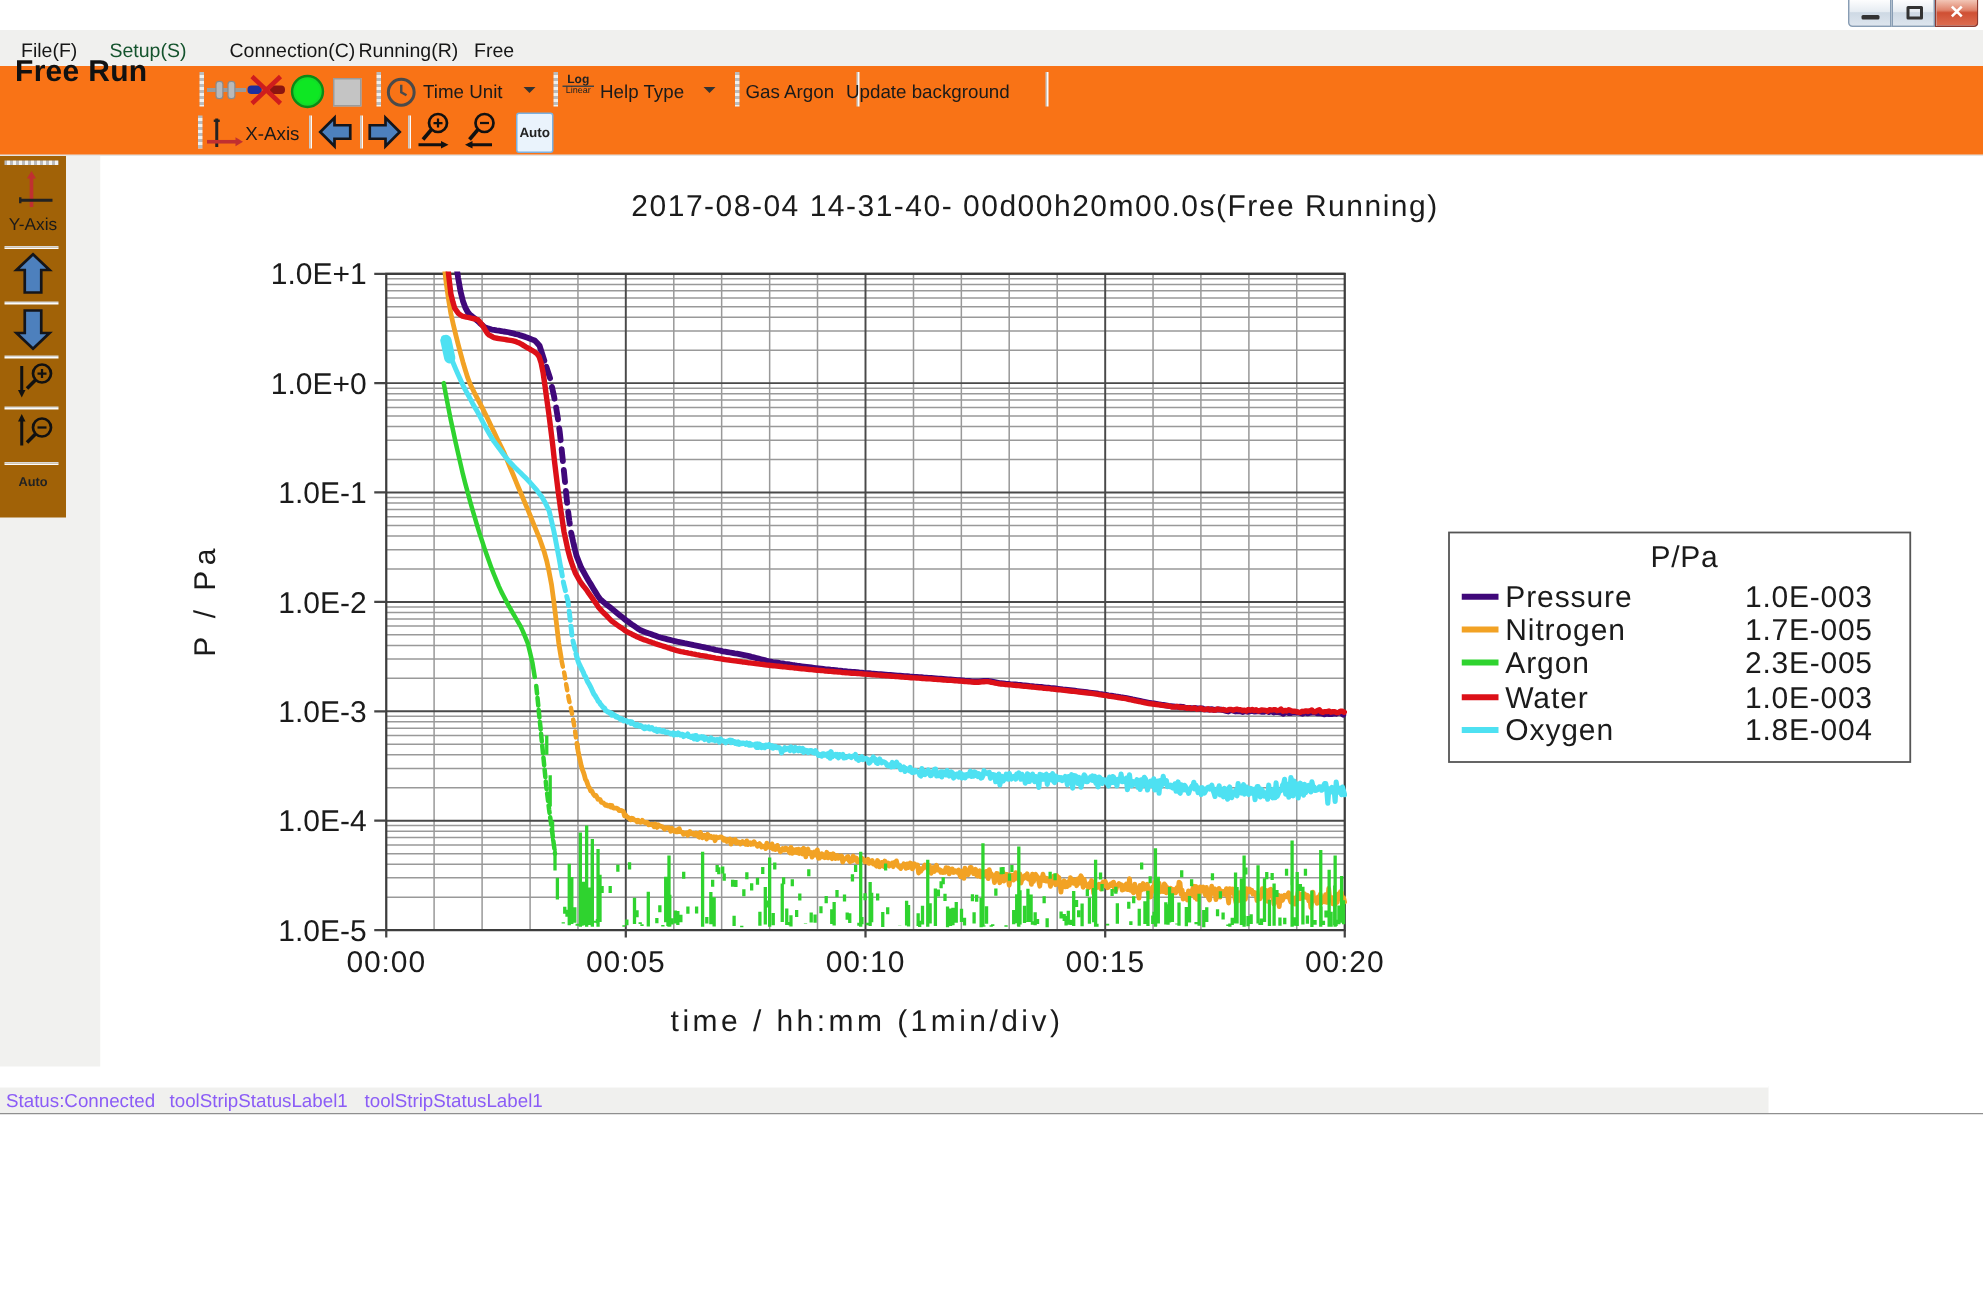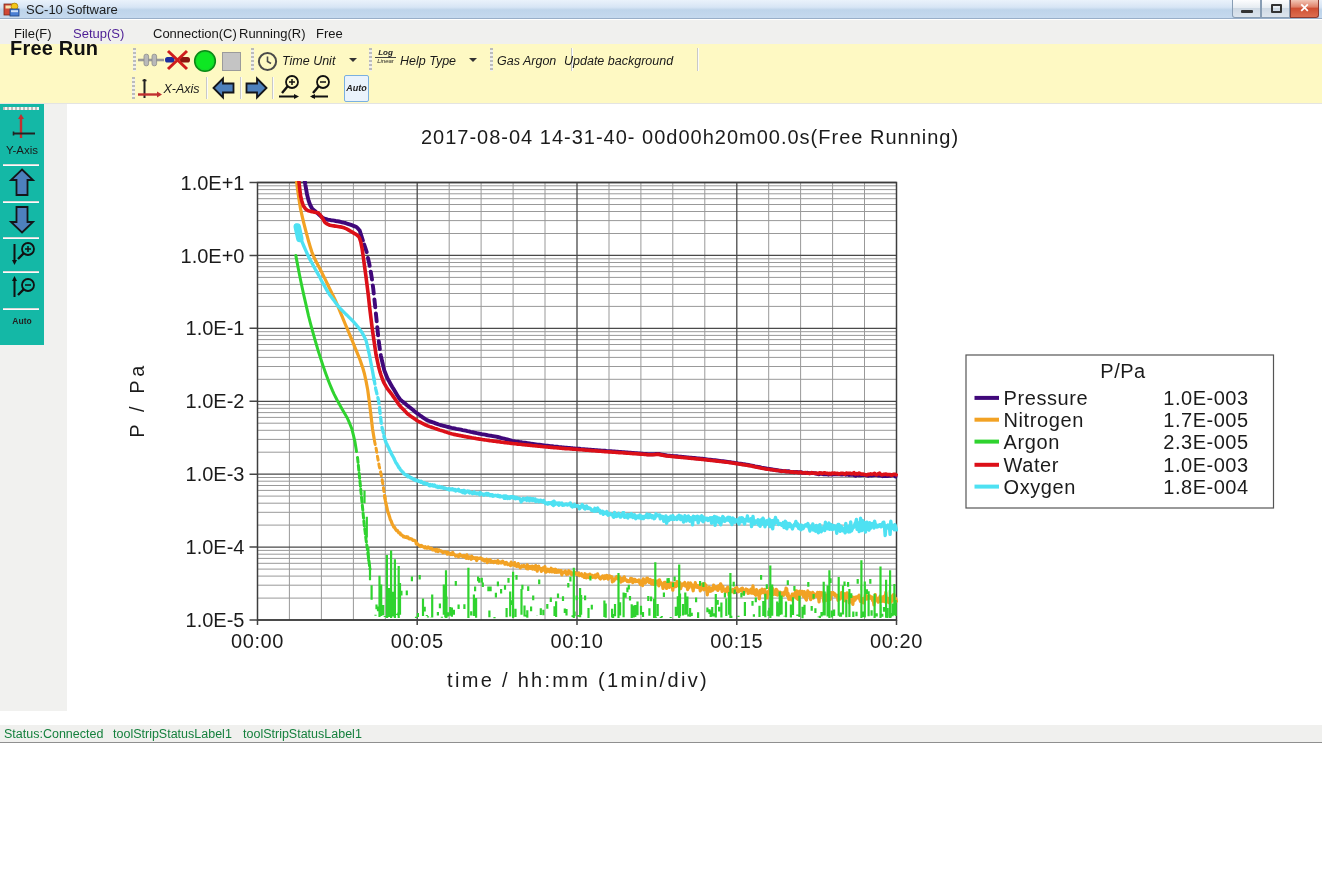--- a/index.html
+++ b/index.html
@@ -19,67 +19,57 @@
 #winbtns .b1 { border-radius:0 0 0 3px; }
 #winbtns .b3 { border-radius:0 0 3px 0; border-color:#8d3a30;
   background:linear-gradient(#f2c6b6 0%, #e0836b 40%, #cf4f33 50%, #dd6d50 100%); }
 .mingl { position:absolute; left:8px; top:10px; width:12px; height:3px; background:#333; border-radius:1px; }
 .maxgl { position:absolute; left:9px; top:4px; width:11px; height:9px; border:2px solid #333; border-radius:1px; }
 .xgl { position:absolute; left:0; top:0; width:100%; height:100%; color:#fff; font-size:12px; font-weight:bold; text-align:center; line-height:17px; }
 
 #menubar { position:absolute; left:0; top:20px; width:1322px; height:24px; background:#f0f0ee; font-size:13px; color:#161616; }
 #menubar span { position:absolute; top:6px; }
 
-#toolzone { position:absolute; left:0; top:44px; width:1322px; height:60px; background:#fef9c3; border-bottom:1px solid #e4e4e2;font-style:italic; }
+#toolzone { position:absolute; left:0; top:44px; width:1322px; height:60px; background:#f97316; border-bottom:1px solid #e4e4e2; }
 #freerun { position:absolute; left:10px; top:37px; font-size:20px; font-weight:bold; color:#111; letter-spacing:0.2px; }
 .tbtext { position:absolute; font-size:12.5px; color:#1a1a1a; }
 .grip { position:absolute; width:3px; background-image:repeating-linear-gradient(#bbb 0 2px, #f0f0ee 2px 4px); }
 .sep { position:absolute; width:1px; background:#c9c9c7; box-shadow:1px 0 0 #fbfbfb; }
 .ddarrow { position:absolute; width:0; height:0; border-left:4px solid transparent; border-right:4px solid transparent; border-top:4px solid #333; }
 
 #leftbar { position:absolute; left:0; top:104px; width:67px; height:607px; background:#f1f1ef; }
-#leftstrip { position:absolute; left:0; top:104px; width:44px; height:241px; background:#14b8a6; }
+#leftstrip { position:absolute; left:0; top:104px; width:44px; height:241px; background:#a16207; }
 .lsep { position:absolute; left:3px; width:36px; height:1px; background:#d9d9d7; box-shadow:0 1px 0 #fcfcfc; }
 
 #client { position:absolute; left:67px; top:104px; width:1255px; height:622px; background:#fff; }
 
-#statusbar { position:absolute; left:0; top:724px; width:1322px; height:18px; background:#f0f0ee; border-top:1px solid #fff; font-size:12.5px; color:#15803d; }
+#statusbar { position:absolute; left:0; top:724px; width:1179px; height:18px; background:#f0f0ee; border-top:1px solid #fff; font-size:12.5px; color:#8b5cf6; }
 #statusbar span { position:absolute; top:2px; }
 #statusline { position:absolute; left:0; top:742px; width:1322px; height:1px; background:#8f8f8f; }
 #belowwin { position:absolute; left:0; top:743px; width:1322px; height:127px; background:#fff; }
 svg { position:absolute; overflow:visible; }
 .ct { font-family:"Liberation Sans", sans-serif; font-size:20px; fill:#1b1b1b; }
 </style>
 </head>
 <body>
 <div id="win">
-  <div id="titlebar">
-    <svg id="appicon" viewBox="0 0 16 15">
-      <rect x="0" y="2" width="11" height="11" fill="#d14836" stroke="#7a2a1a" stroke-width="0.8"></rect>
-      <rect x="1.5" y="3.5" width="8" height="3" fill="#f7e6b0"></rect>
-      <circle cx="10.5" cy="4.5" r="3.4" fill="#f5c518" stroke="#a07a00" stroke-width="0.7"></circle>
-      <rect x="6" y="7" width="9" height="7" fill="#4a7fd4" stroke="#1d3f7a" stroke-width="0.8"></rect>
-      <rect x="7" y="8.2" width="7" height="2" fill="#cfe0f7"></rect>
-    </svg>
-    <div class="txt">SC-10 Software</div>
-  </div>
   <div id="winbtns">
     <div class="b b1">
         <div class="mingl"></div>
       </div>
     <div class="b b2">
         <div class="maxgl"></div>
       </div>
     <div class="b b3">
         <div class="xgl">✕</div>
       </div>
   </div>
   <div id="menubar">
     <span style="left:14px">File(F)</span>
-    <span style="left:73px;color:#4c1d95">Setup(S)</span>
+    <span style="left:73px;color:#14532d">Setup(S)</span>
     <span style="left:153px">Connection(C)</span>
     <span style="left:239px">Running(R)</span>
     <span style="left:316px">Free</span>
   </div>
   <div id="toolzone">
 
 <div class="grip" style="left:133px;top:4px;height:23px"></div>
 <svg style="left:137px;top:8px;width:28px;height:16px" viewBox="0 0 28 16">
  <path d="M1 8H27" stroke="#9a9a9a" stroke-width="2.6"></path>
  <rect x="7" y="2.2" width="4.6" height="11.6" rx="2" fill="#b9b9b9" stroke="#8a8a8a" stroke-width="0.8"></rect>

